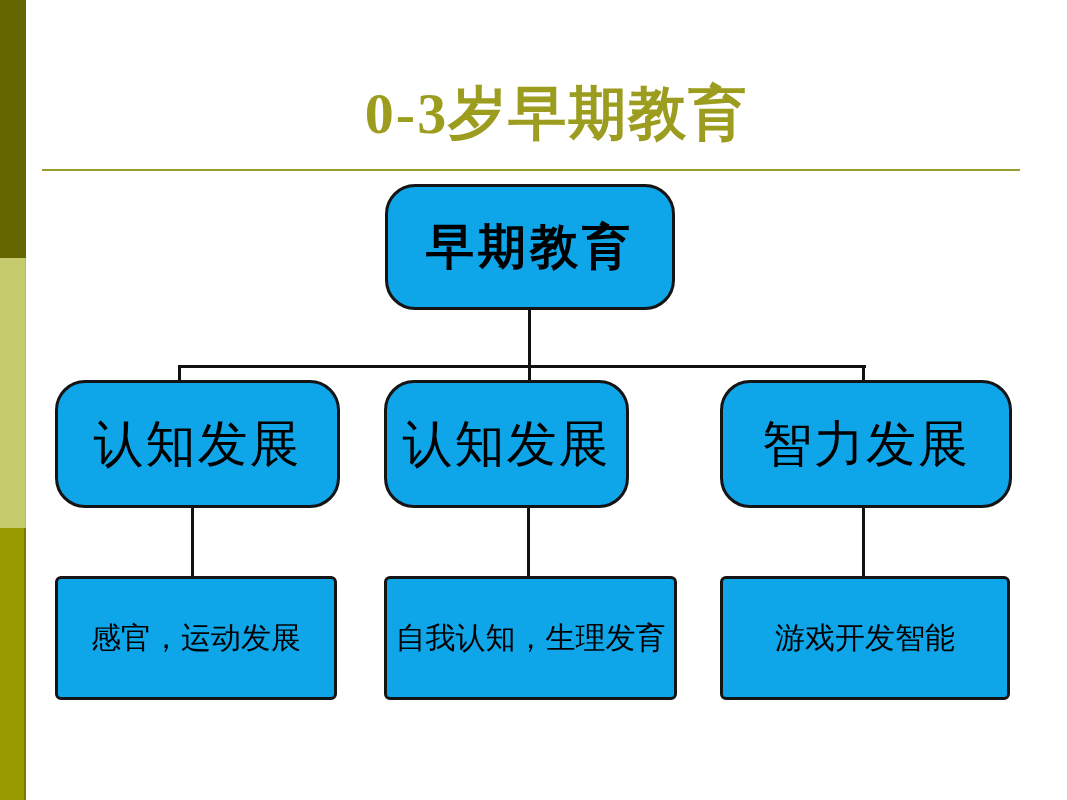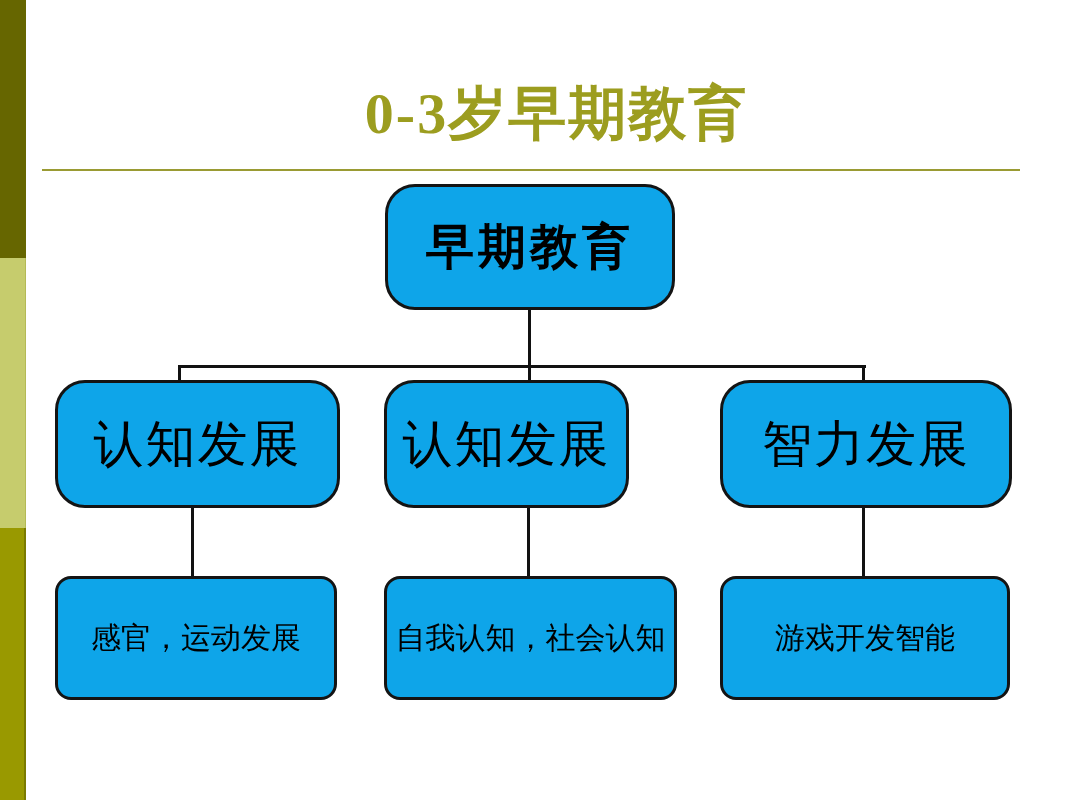--- a/index.html
+++ b/index.html
@@ -77,21 +77,21 @@
     left: 385px; top: 184px;
     width: 290px; height: 126px;
     font-size: 48px;
     font-weight: bold;
     letter-spacing: 4px;
   }
   .node.l2 { top: 380px; height: 128px; font-size: 50px; letter-spacing: 2px; }
   .node.l2.b1 { left: 55px;  width: 285px; }
   .node.l2.b2 { left: 384px; width: 245px; }
   .node.l2.b3 { left: 720px; width: 292px; align-items: center; }
-  .node.l3 { top: 576px; height: 124px; font-size: 30px; border-radius: 16px; }
+  .node.l3 { top: 576px; height: 124px; font-size: 30px; border-radius: 6px; }
   .node.l3.b1 { left: 55px;  width: 282px; }
   .node.l3.b2 { left: 384px; width: 293px; }
   .node.l3.b3 { left: 720px; width: 290px; text-align: right; }
   
   .conn {
     position: absolute;
     background: #111111;
   }
   .conn.v { width: 3px; }
   .conn.h { height: 3px; }
@@ -140,20 +140,20 @@
       <span>认知发展</span>
     </div>
     <div class="node l2 b3">
       <span>智力发展</span>
     </div>
 
     <div class="node l3 b1">
       <span>感官，运动发展</span>
     </div>
     <div class="node l3 b2">
-      <span>自我认知，社会认知</span>
+      <span>自我认知，生理发育</span>
     </div>
     <div class="node l3 b3">
       <span>游戏开发智能</span>
     </div>
 
   </div>
 </div>
 
 </body></html>

